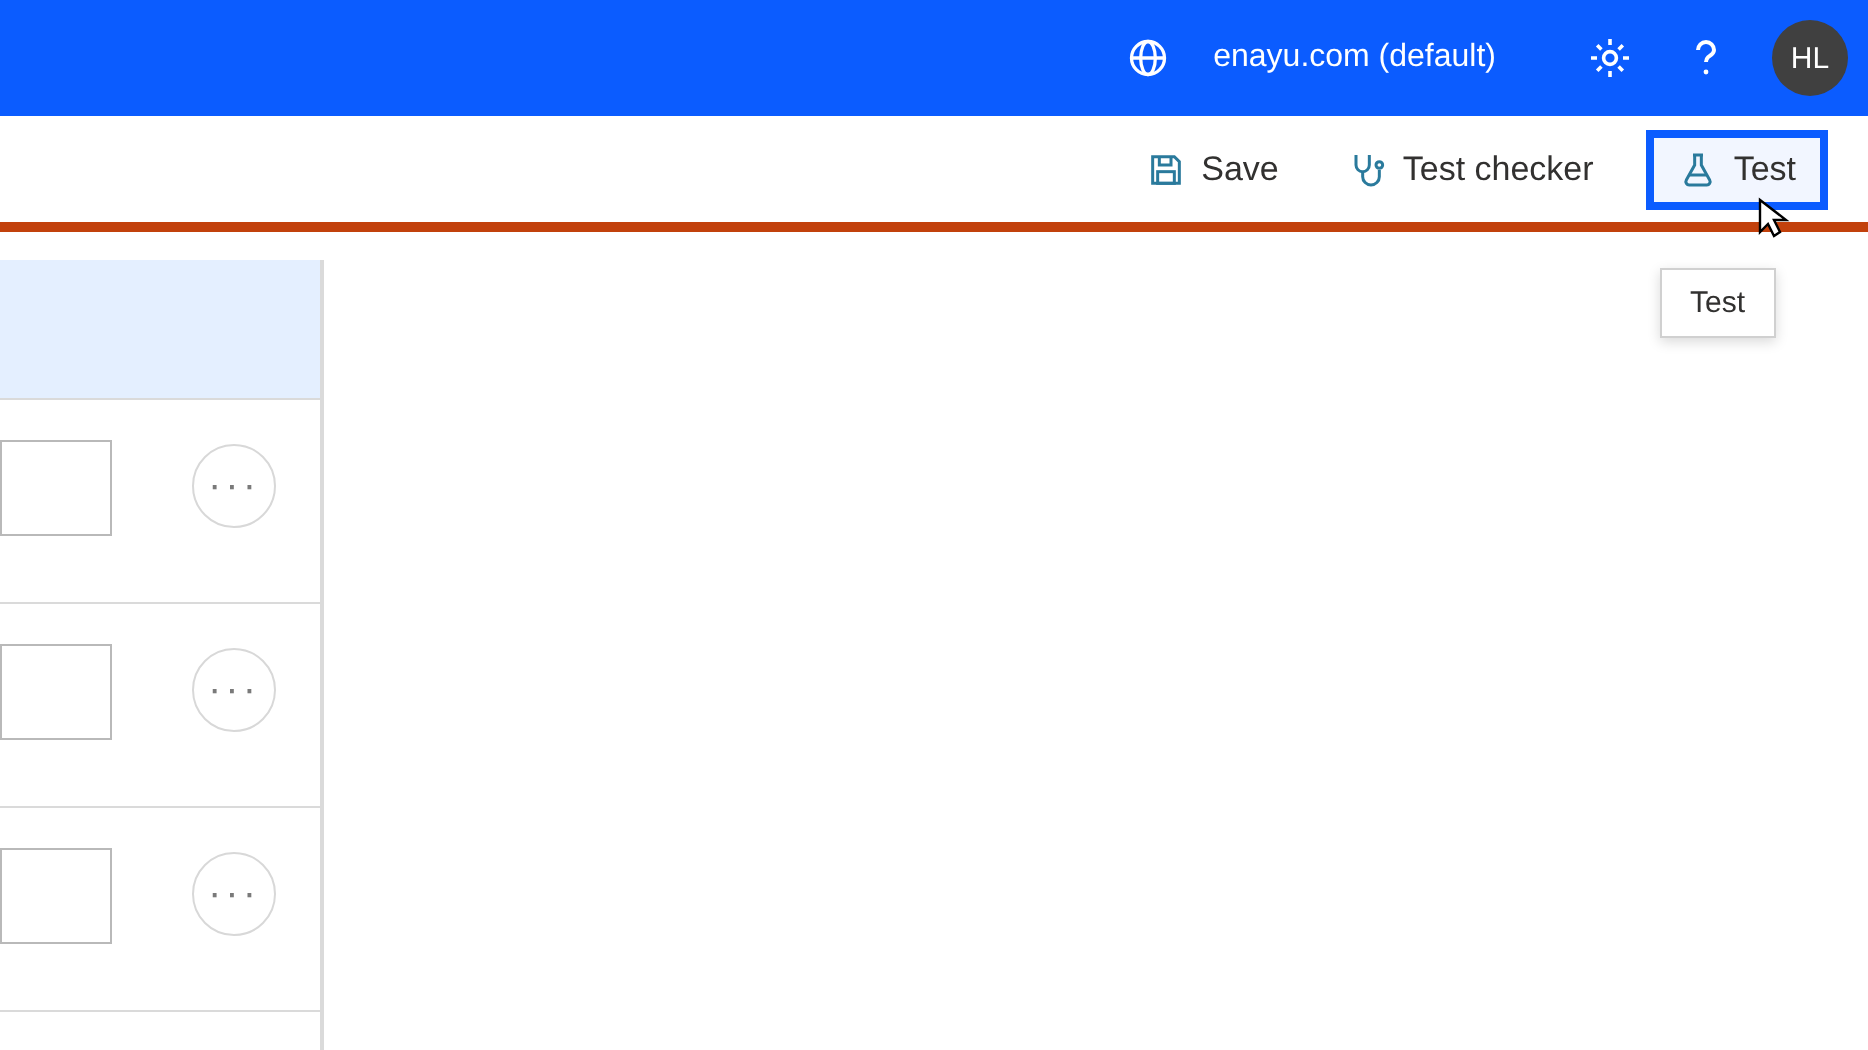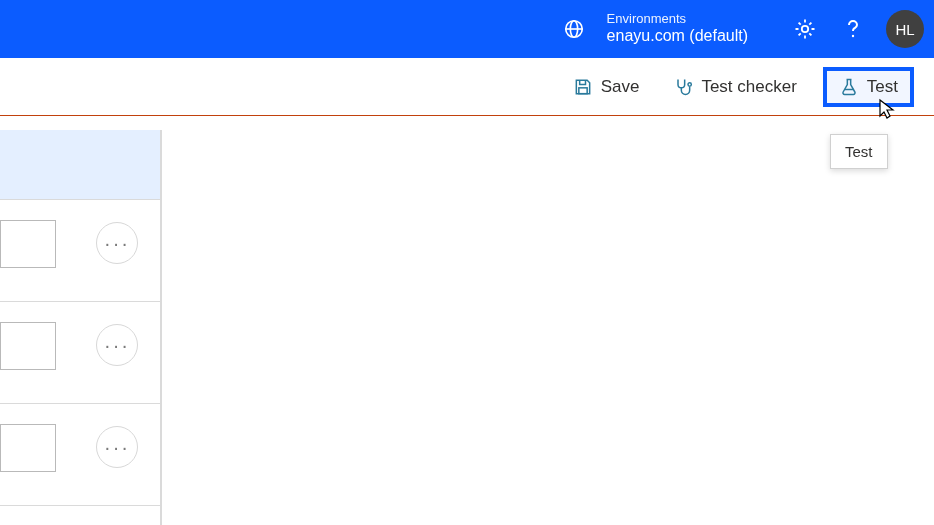--- a/index.html
+++ b/index.html
@@ -48,21 +48,21 @@
       display: flex;
       align-items: center;
       justify-content: center;
       font-size: 15px;
       margin-left: 6px;
       cursor: pointer;
     }
     .toolbar {
       height: 58px;
       background: #fff;
-      border-bottom: 1px solid #c2410c;
+      border-bottom: 5px solid #c2410c;
       display: flex;
       align-items: center;
       justify-content: flex-end;
       padding-right: 20px;
       gap: 18px;
     }
     .tool-btn {
       display: flex;
       align-items: center;
       gap: 8px;
@@ -146,21 +146,20 @@
 <div class="header">
   <div class="env-block">
     <span class="hdr-icon">
       <svg width="22" height="22" viewBox="0 0 24 24" fill="none" stroke="#fff" stroke-width="1.8">
         <circle cx="12" cy="12" r="9"></circle>
         <ellipse cx="12" cy="12" rx="4" ry="9"></ellipse>
         <line x1="3" y1="12" x2="21" y2="12"></line>
       </svg>
     </span>
     <div class="env-text">
-      <span class="env-label">Environments</span>
       <span class="env-name">enayu.com (default)</span>
     </div>
   </div>
   <span class="hdr-icon">
     <svg width="24" height="24" viewBox="0 0 24 24" fill="none" stroke="#fff" stroke-width="1.8">
       <circle cx="12" cy="12" r="3.2"></circle>
       <path d="M12 2.5v3M12 18.5v3M21.5 12h-3M5.5 12h-3M18.4 5.6l-2.1 2.1M7.7 16.3l-2.1 2.1M18.4 18.4l-2.1-2.1M7.7 7.7L5.6 5.6"></path>
     </svg>
   </span>
   <span class="hdr-icon">

